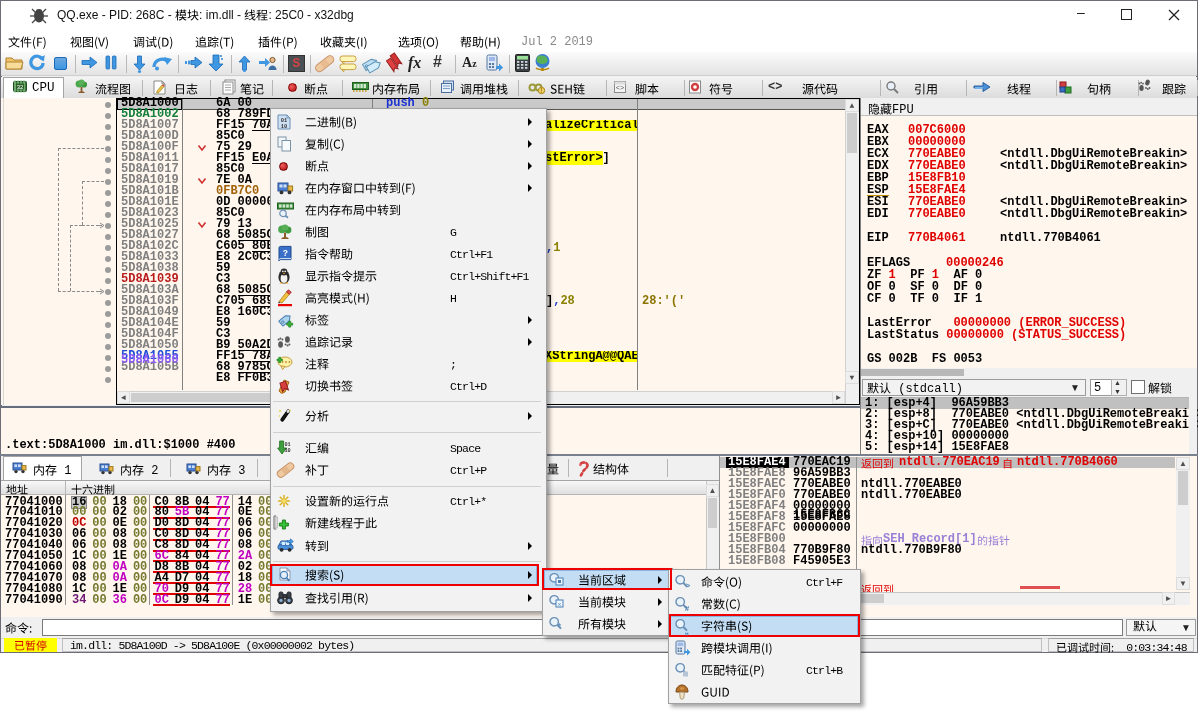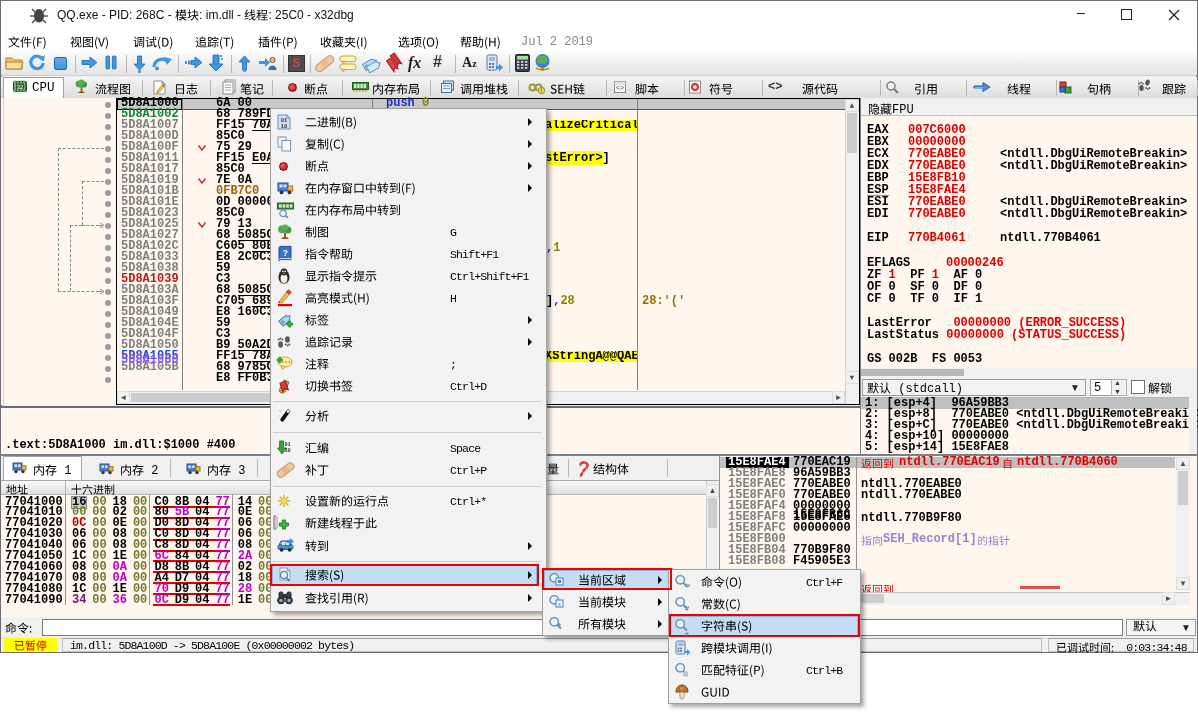--- a/index.html
+++ b/index.html
@@ -869,21 +869,21 @@
 <div class="abs" style="left:861px;top:535px"><svg width="22.0" height="11.0" viewBox="0 -88 200.0 100" style="fill:#9a7fd6;vertical-align:top">
       <path transform="translate(0)" d="M83.7 -78.1C76.1 -74.7 63.4 -71.2 51.5 -68.7L51.5 -83.6L44.1 -83.6L44.1 -55.2C44.1 -46.5 47.2 -44.3 58.8 -44.3C61.2 -44.3 79.6 -44.3 82.1 -44.3C92 -44.3 94.5 -47.6 95.6 -61C93.5 -61.4 90.3 -62.6 88.7 -63.7C88.1 -52.9 87.2 -51.1 81.7 -51.1C77.7 -51.1 62.2 -51.1 59.2 -51.1C52.7 -51.1 51.5 -51.8 51.5 -55.2L51.5 -62.5C64.5 -65 79.3 -68.4 89.4 -72.5ZM51.2 -13.4L83.8 -13.4L83.8 -2.9L51.2 -2.9ZM51.2 -19.5L51.2 -29.5L83.8 -29.5L83.8 -19.5ZM44.1 -35.9L44.1 7.9L51.2 7.9L51.2 3.3L83.8 3.3L83.8 7.5L91.2 7.5L91.2 -35.9ZM18.4 -84L18.4 -63.8L4.4 -63.8L4.4 -56.7L18.4 -56.7L18.4 -35.2L3.1 -31L5.3 -23.7L18.4 -27.6L18.4 -0.8C18.4 0.6 17.8 1 16.5 1.1C15.2 1.1 11.1 1.1 6.5 1C7.4 3 8.5 6.1 8.8 7.9C15.5 8 19.5 7.7 22.2 6.6C24.8 5.4 25.7 3.4 25.7 -0.9L25.7 -29.8L39 -33.9L38.1 -40.9L25.7 -37.3L25.7 -56.7L37.6 -56.7L37.6 -63.8L25.7 -63.8L25.7 -84Z"></path>
       <path transform="translate(100.0)" d="M43.8 -84.2C42.4 -79.1 39.9 -72.1 37.4 -66.7L9.9 -66.7L9.9 8L17.3 8L17.3 -59.4L83.2 -59.4L83.2 -2C83.2 -0.2 82.6 0.4 80.6 0.4C78.5 0.5 71.6 0.6 64.4 0.2C65.5 2.4 66.6 5.9 67 8C76.2 8 82.4 7.9 86 6.7C89.5 5.4 90.7 3 90.7 -2L90.7 -66.7L45.7 -66.7C48.2 -71.5 50.9 -77.3 53.1 -82.7ZM37.3 -39.4L62.6 -39.4L62.6 -19.8L37.3 -19.8ZM30.4 -46.1L30.4 -5.8L37.3 -5.8L37.3 -13L69.6 -13L69.6 -46.1Z"></path>
     </svg></div>
 <div class="abs mono" style="left:883px;top:534px;height:11px;line-height:11px;color:#9a7fd6">SEH_Record[1]</div>
 <div class="abs" style="left:977px;top:535px"><svg width="33.0" height="11.0" viewBox="0 -88 300.0 100" style="fill:#9a7fd6;vertical-align:top">
       <path transform="translate(0)" d="M55.2 -42.3C60.7 -35 67.5 -25 70.5 -18.9L76.9 -22.9C73.6 -28.8 66.7 -38.5 61 -45.6ZM24 -84.2C23.2 -79.4 21.5 -72.8 19.9 -67.9L8.7 -67.9L8.7 5.4L15.6 5.4L15.6 -2.5L43.5 -2.5L43.5 -67.9L26.8 -67.9C28.5 -72.2 30.4 -77.8 32.1 -82.8ZM15.6 -61.2L36.6 -61.2L36.6 -40.1L15.6 -40.1ZM15.6 -9.3L15.6 -33.5L36.6 -33.5L36.6 -9.3ZM59.8 -84.4C56.6 -70.6 51.2 -56.8 44.3 -47.9C46.1 -46.9 49.2 -44.8 50.6 -43.6C54 -48.4 57.2 -54.5 60 -61.3L85.6 -61.3C84.4 -21.2 82.8 -5.8 79.6 -2.4C78.4 -1 77.3 -0.7 75.3 -0.7C73 -0.7 67 -0.8 60.4 -1.3C61.8 0.6 62.7 3.8 62.9 5.9C68.5 6.2 74.4 6.4 77.8 6.1C81.4 5.7 83.6 4.9 85.9 1.9C89.9 -3 91.3 -18.5 92.8 -64.4C92.9 -65.4 92.9 -68.2 92.9 -68.2L62.7 -68.2C64.3 -72.9 65.8 -77.9 67 -82.8Z"></path>
       <path transform="translate(100.0)" d="M83.7 -78.1C76.1 -74.7 63.4 -71.2 51.5 -68.7L51.5 -83.6L44.1 -83.6L44.1 -55.2C44.1 -46.5 47.2 -44.3 58.8 -44.3C61.2 -44.3 79.6 -44.3 82.1 -44.3C92 -44.3 94.5 -47.6 95.6 -61C93.5 -61.4 90.3 -62.6 88.7 -63.7C88.1 -52.9 87.2 -51.1 81.7 -51.1C77.7 -51.1 62.2 -51.1 59.2 -51.1C52.7 -51.1 51.5 -51.8 51.5 -55.2L51.5 -62.5C64.5 -65 79.3 -68.4 89.4 -72.5ZM51.2 -13.4L83.8 -13.4L83.8 -2.9L51.2 -2.9ZM51.2 -19.5L51.2 -29.5L83.8 -29.5L83.8 -19.5ZM44.1 -35.9L44.1 7.9L51.2 7.9L51.2 3.3L83.8 3.3L83.8 7.5L91.2 7.5L91.2 -35.9ZM18.4 -84L18.4 -63.8L4.4 -63.8L4.4 -56.7L18.4 -56.7L18.4 -35.2L3.1 -31L5.3 -23.7L18.4 -27.6L18.4 -0.8C18.4 0.6 17.8 1 16.5 1.1C15.2 1.1 11.1 1.1 6.5 1C7.4 3 8.5 6.1 8.8 7.9C15.5 8 19.5 7.7 22.2 6.6C24.8 5.4 25.7 3.4 25.7 -0.9L25.7 -29.8L39 -33.9L38.1 -40.9L25.7 -37.3L25.7 -56.7L37.6 -56.7L37.6 -63.8L25.7 -63.8L25.7 -84Z"></path>
       <path transform="translate(200.0)" d="M66.2 -83.1L66.2 -50.5L42.6 -50.5L42.6 -43.1L66.2 -43.1L66.2 7.9L73.9 7.9L73.9 -43.1L95.4 -43.1L95.4 -50.5L73.9 -50.5L73.9 -83.1ZM18.6 -83.8C15.3 -74.4 9.5 -65.5 3.1 -59.6C4.3 -58 6.3 -54.1 6.9 -52.6C10.6 -56.1 14 -60.4 17.1 -65.3L42.3 -65.3L42.3 -72.4L21.2 -72.4C22.7 -75.5 24.1 -78.6 25.3 -81.8ZM6.1 -34.4L6.1 -27.5L21.1 -27.5L21.1 -6.8C21.1 -2.6 18.3 -0.2 16.4 0.8C17.7 2.4 19.5 5.6 20.1 7.5C21.8 5.8 24.7 4.1 44.3 -6.1C43.8 -7.6 43.1 -10.5 42.9 -12.6L28.3 -5.3L28.3 -27.5L41.7 -27.5L41.7 -34.4L28.3 -34.4L28.3 -47.9L39.6 -47.9L39.6 -54.7L10.8 -54.7L10.8 -47.9L21.1 -47.9L21.1 -34.4Z"></path>
     </svg></div>
-<div class="line mono" style="left:861px;top:513px;height:11px;line-height:11px">ntdll.770B9F80</div>
+<div class="line mono" style="left:861px;top:545px;height:11px;line-height:11px">ntdll.770B9F80</div>
 <div class="abs" style="left:861px;top:584px;width:80px;height:8px;overflow:hidden"><svg width="33.0" height="11.0" viewBox="0 -88 300.0 100" style="fill:#e00000;vertical-align:top">
       <path transform="translate(0)" d="M7.4 -76.6C12.1 -71.5 18.2 -64.5 21.2 -60.4L27.6 -64.8C24.5 -68.9 18.1 -75.6 13.4 -80.4ZM24.9 -46.7L4.7 -46.7L4.7 -39.6L17.4 -39.6L17.4 -11C13.2 -9.5 8.2 -5.6 3.2 -0.5L8.3 6.4C12.8 0.6 17.4 -4.9 20.6 -4.9C22.8 -4.9 26.1 -1.9 30.5 0.4C37.7 4.2 46.5 5.2 58.5 5.2C68.6 5.2 86.3 4.6 93.9 4.2C94 2 95.2 -1.7 96.1 -3.7C86 -2.5 70.6 -1.8 58.7 -1.8C47.6 -1.8 38.7 -2.4 32.1 -5.9C28.9 -7.6 26.8 -9.2 24.9 -10.3ZM48.1 -41C53.1 -37 58.8 -32.4 64.2 -27.7C57.7 -21.6 50.1 -17.1 42.2 -14.3C43.7 -12.8 45.7 -10 46.5 -8.1C54.9 -11.5 62.8 -16.4 69.7 -22.9C75.8 -17.5 81.3 -12.2 85 -8.2L90.8 -13.6C86.9 -17.6 81 -22.8 74.6 -28.1C81.3 -35.8 86.5 -45.4 89.6 -56.9L85.1 -58.6L83.7 -58.3L45.9 -58.3L45.9 -70.3C62.2 -71.1 80.5 -73.1 92.9 -76.4L86.6 -82.4C75.6 -79.4 55.5 -77.5 38.5 -76.7L38.5 -54.8C38.5 -42.5 37.3 -25.9 27.7 -14.1C29.5 -13.3 32.7 -11.1 34 -9.7C43.4 -21.4 45.6 -38.4 45.9 -51.5L80.5 -51.5C77.8 -44.4 73.9 -38.1 69.1 -32.7C63.7 -37.1 58.2 -41.5 53.4 -45.3Z"></path>
       <path transform="translate(100.0)" d="M37.4 -50L61.8 -50L61.8 -27.1L37.4 -27.1ZM30.3 -56.8L30.3 -20.4L69.2 -20.4L69.2 -56.8ZM8.2 -79.9L8.2 7.9L15.9 7.9L15.9 2.5L83.9 2.5L83.9 7.9L91.9 7.9L91.9 -79.9ZM15.9 -4.6L15.9 -72.4L83.9 -72.4L83.9 -4.6Z"></path>
       <path transform="translate(200.0)" d="M64.1 -75.4L64.1 -14.8L71.1 -14.8L71.1 -75.4ZM83.9 -82.4L83.9 -3.7C83.9 -2 83.4 -1.5 81.7 -1.5C80 -1.4 74.5 -1.4 68.6 -1.6C69.8 0.4 71 3.8 71.4 5.9C78.7 5.9 84 5.7 87.1 4.4C90.1 3.2 91.2 1 91.2 -3.7L91.2 -82.4ZM6.2 -4.2L7.9 3C21.1 0.4 40.1 -3.2 57.9 -6.7L57.5 -13.3L36.5 -9.4L36.5 -25.1L56.5 -25.1L56.5 -31.8L36.5 -31.8L36.5 -42.5L29.4 -42.5L29.4 -31.8L9.7 -31.8L9.7 -25.1L29.4 -25.1L29.4 -8.2ZM11.9 -43.9C14.3 -45 18 -45.4 49.3 -48.4C50.7 -46.1 51.9 -44 52.8 -42.2L58.5 -46C55.6 -51.7 49 -60.8 43.4 -67.5L37.9 -64.3C40.4 -61.3 43 -57.7 45.4 -54.3L19.8 -52.1C23.9 -57.5 28 -64.2 31.4 -70.8L58.5 -70.8L58.5 -77.4L7.1 -77.4L7.1 -70.8L23 -70.8C19.8 -63.7 15.7 -57.3 14.2 -55.4C12.5 -53 11 -51.3 9.4 -51C10.3 -49 11.4 -45.5 11.9 -43.9Z"></path>
     </svg></div>
 <div class="abs" style="left:1020px;top:586px;width:40px;height:3px;background:#e05050"></div>
 <div class="abs sb" style="left:1176px;top:457px;width:14px;height:133px"></div>
 <div class="sbtn" style="left:1176px;top:457px;width:14px;height:13px;font-size:8px;line-height:12px">▲</div>
 <div class="sbtn" style="left:1176px;top:577px;width:14px;height:13px;font-size:8px;line-height:12px">▼</div>
 <div class="thumb" style="left:1178px;top:471px;width:10px;height:34px"></div>
@@ -1015,21 +1015,21 @@
     <path d="M1 2c0-1 .6-1.6 1.6-1.6H13v13.2H2.6c-1 0-1.6.7-1.6 1.4z" fill="#3a70c8" stroke="#1e4a90"></path>
     <path d="M1 14c0-.8.7-1.4 1.6-1.4H13" fill="none" stroke="#dce8f8" stroke-width="1"></path>
     <text x="7.4" y="10" font-size="8.5" text-anchor="middle" fill="#fff" font-weight="bold" font-family="Liberation Sans">?</text>
   </svg>
 <div class="line" style="left:305px;top:248px;z-index:55"><svg width="48.0" height="12.0" viewBox="0 -88 400.0 100" style="fill:#000;vertical-align:top">
       <path transform="translate(0)" d="M83.7 -78.1C76.1 -74.7 63.4 -71.2 51.5 -68.7L51.5 -83.6L44.1 -83.6L44.1 -55.2C44.1 -46.5 47.2 -44.3 58.8 -44.3C61.2 -44.3 79.6 -44.3 82.1 -44.3C92 -44.3 94.5 -47.6 95.6 -61C93.5 -61.4 90.3 -62.6 88.7 -63.7C88.1 -52.9 87.2 -51.1 81.7 -51.1C77.7 -51.1 62.2 -51.1 59.2 -51.1C52.7 -51.1 51.5 -51.8 51.5 -55.2L51.5 -62.5C64.5 -65 79.3 -68.4 89.4 -72.5ZM51.2 -13.4L83.8 -13.4L83.8 -2.9L51.2 -2.9ZM51.2 -19.5L51.2 -29.5L83.8 -29.5L83.8 -19.5ZM44.1 -35.9L44.1 7.9L51.2 7.9L51.2 3.3L83.8 3.3L83.8 7.5L91.2 7.5L91.2 -35.9ZM18.4 -84L18.4 -63.8L4.4 -63.8L4.4 -56.7L18.4 -56.7L18.4 -35.2L3.1 -31L5.3 -23.7L18.4 -27.6L18.4 -0.8C18.4 0.6 17.8 1 16.5 1.1C15.2 1.1 11.1 1.1 6.5 1C7.4 3 8.5 6.1 8.8 7.9C15.5 8 19.5 7.7 22.2 6.6C24.8 5.4 25.7 3.4 25.7 -0.9L25.7 -29.8L39 -33.9L38.1 -40.9L25.7 -37.3L25.7 -56.7L37.6 -56.7L37.6 -63.8L25.7 -63.8L25.7 -84Z"></path>
       <path transform="translate(100.0)" d="M40 -55.8C45.6 -51.3 52.2 -44.7 55.2 -40.4L60.9 -45.1C57.8 -49.4 50.9 -55.8 45.4 -60.1ZM16.8 -37.8L16.8 -30.6L71.2 -30.6C65.5 -24.6 58.1 -17.3 51.3 -10.8C46.1 -14.3 40.7 -17.6 36 -20.4L30.7 -15.1C41.8 -8.3 56.2 1.9 63 8.5L68.7 2.2C65.9 -0.3 62 -3.4 57.6 -6.5C67.3 -16 78.1 -27 85.6 -34.9L80 -38.3L78.7 -37.8ZM51 -84.4C40.6 -70.2 21.7 -56.8 3.5 -49.1C5.6 -47.3 7.8 -44.7 9 -42.8C23.9 -49.8 39 -60.3 50.4 -72.2C61.7 -60.6 78.3 -49.2 91.8 -43C93 -45.1 95.6 -48.2 97.4 -49.8C83.2 -55.3 65.5 -66.6 55.1 -77.4L57.8 -80.8Z"></path>
       <path transform="translate(200.0)" d="M27.4 -84L27.4 -76.1L6.6 -76.1L6.6 -70L27.4 -70L27.4 -62.7L8.7 -62.7L8.7 -56.8L27.4 -56.8L27.4 -54.4C27.4 -52.8 27.2 -51 26.6 -49L5 -49L5 -42.9L23.7 -42.9C20.6 -38.4 15.4 -34 6.9 -31.1C8.6 -29.7 11 -27.3 12.2 -25.7C23.1 -30 29.1 -36.6 32.2 -42.9L54 -42.9L54 -49L34.4 -49C34.8 -51 35 -52.8 35 -54.4L35 -56.8L51.3 -56.8L51.3 -62.7L35 -62.7L35 -70L53.4 -70L53.4 -76.1L35 -76.1L35 -84ZM58.4 -79.8L58.4 -30.3L65.6 -30.3L65.6 -73.3L82.7 -73.3C80 -69 76.7 -64 73.4 -59.6C82.2 -54.7 85.5 -50.2 85.5 -46.6C85.5 -44.5 84.8 -43.1 83 -42.3C81.8 -41.9 80.3 -41.6 78.8 -41.5C75.9 -41.3 72.3 -41.4 68 -41.8C69.2 -40.1 70.2 -37.4 70.4 -35.5C74.3 -35.1 78.6 -35.2 82 -35.5C84 -35.7 86.3 -36.3 88 -37.1C91.3 -38.9 93 -41.7 92.9 -46.1C92.9 -50.6 90 -55.4 81.4 -60.7C85.6 -65.7 90 -71.8 93.8 -77L88.6 -80.1L87.3 -79.8ZM15 -26.2L15 2.6L22.6 2.6L22.6 -19.4L45.8 -19.4L45.8 7.8L53.6 7.8L53.6 -19.4L78.9 -19.4L78.9 -5.8C78.9 -4.5 78.5 -4.1 76.8 -4C75.2 -4 69.3 -4 62.9 -4.1C63.9 -2.3 65.1 0.4 65.5 2.4C73.9 2.4 79.2 2.4 82.4 1.3C85.6 0.2 86.6 -1.9 86.6 -5.6L86.6 -26.2L53.6 -26.2L53.6 -34.1L45.8 -34.1L45.8 -26.2Z"></path>
       <path transform="translate(300.0)" d="M63.3 -84C63.3 -76.3 63.3 -68.6 63.1 -61.3L46.6 -61.3L46.6 -54.2L62.8 -54.2C61.4 -30 56.3 -9.3 37.1 2.6C38.9 3.9 41.4 6.4 42.6 8.2C63 -5.2 68.5 -27.9 70 -54.2L85.6 -54.2C84.7 -17.6 83.7 -4.2 81.1 -1.1C80.2 0.1 79.1 0.4 77.3 0.4C75.2 0.4 70 0.3 64.3 -0.1C65.6 1.9 66.4 5 66.6 7.1C71.9 7.4 77.3 7.5 80.4 7.2C83.6 6.9 85.7 6 87.6 3.3C90.9 -1 91.9 -15.3 92.9 -57.6C92.9 -58.5 92.9 -61.3 92.9 -61.3L70.3 -61.3C70.6 -68.7 70.6 -76.3 70.6 -84ZM3.4 -9.5L4.8 -1.8C16.8 -4.6 33.6 -8.5 49.4 -12.2L48.8 -19L43.3 -17.8L43.3 -79.1L10.6 -79.1L10.6 -10.9ZM17.4 -12.3L17.4 -29.5L36.2 -29.5L36.2 -16.2ZM17.4 -50.9L36.2 -50.9L36.2 -36.2L17.4 -36.2ZM17.4 -57.6L17.4 -72.3L36.2 -72.3L36.2 -57.6Z"></path>
     </svg></div>
-<div class="line sc" style="left:450px;top:248px;z-index:55">Shift+F1</div>
+<div class="line sc" style="left:450px;top:248px;z-index:55">Ctrl+F1</div>
 <svg class="abs" z="1" style="z-index:55;left:277px;top:268px" width="14" height="16" viewBox="0 0 14 16">
     <ellipse cx="7" cy="9" rx="5.6" ry="6.6" fill="#2a2a2a"></ellipse>
     <ellipse cx="7" cy="10.5" rx="3.4" ry="4.4" fill="#f2f2f2"></ellipse>
     <circle cx="7" cy="4" r="3.4" fill="#2a2a2a"></circle>
     <circle cx="5.8" cy="3.4" r="0.8" fill="#fff"></circle>
     <circle cx="8.2" cy="3.4" r="0.8" fill="#fff"></circle>
     <path d="M6 5.4l1-1 1 1-1 .8z" fill="#f0a020"></path>
     <path d="M3 14.6h3l-.4 1H2.6zM8 14.6h3l.4 1H8.4z" fill="#f0a020"></path>
   </svg>
 <div class="line" style="left:305px;top:270px;z-index:55"><svg width="72.0" height="12.0" viewBox="0 -88 600.0 100" style="fill:#000;vertical-align:top">

